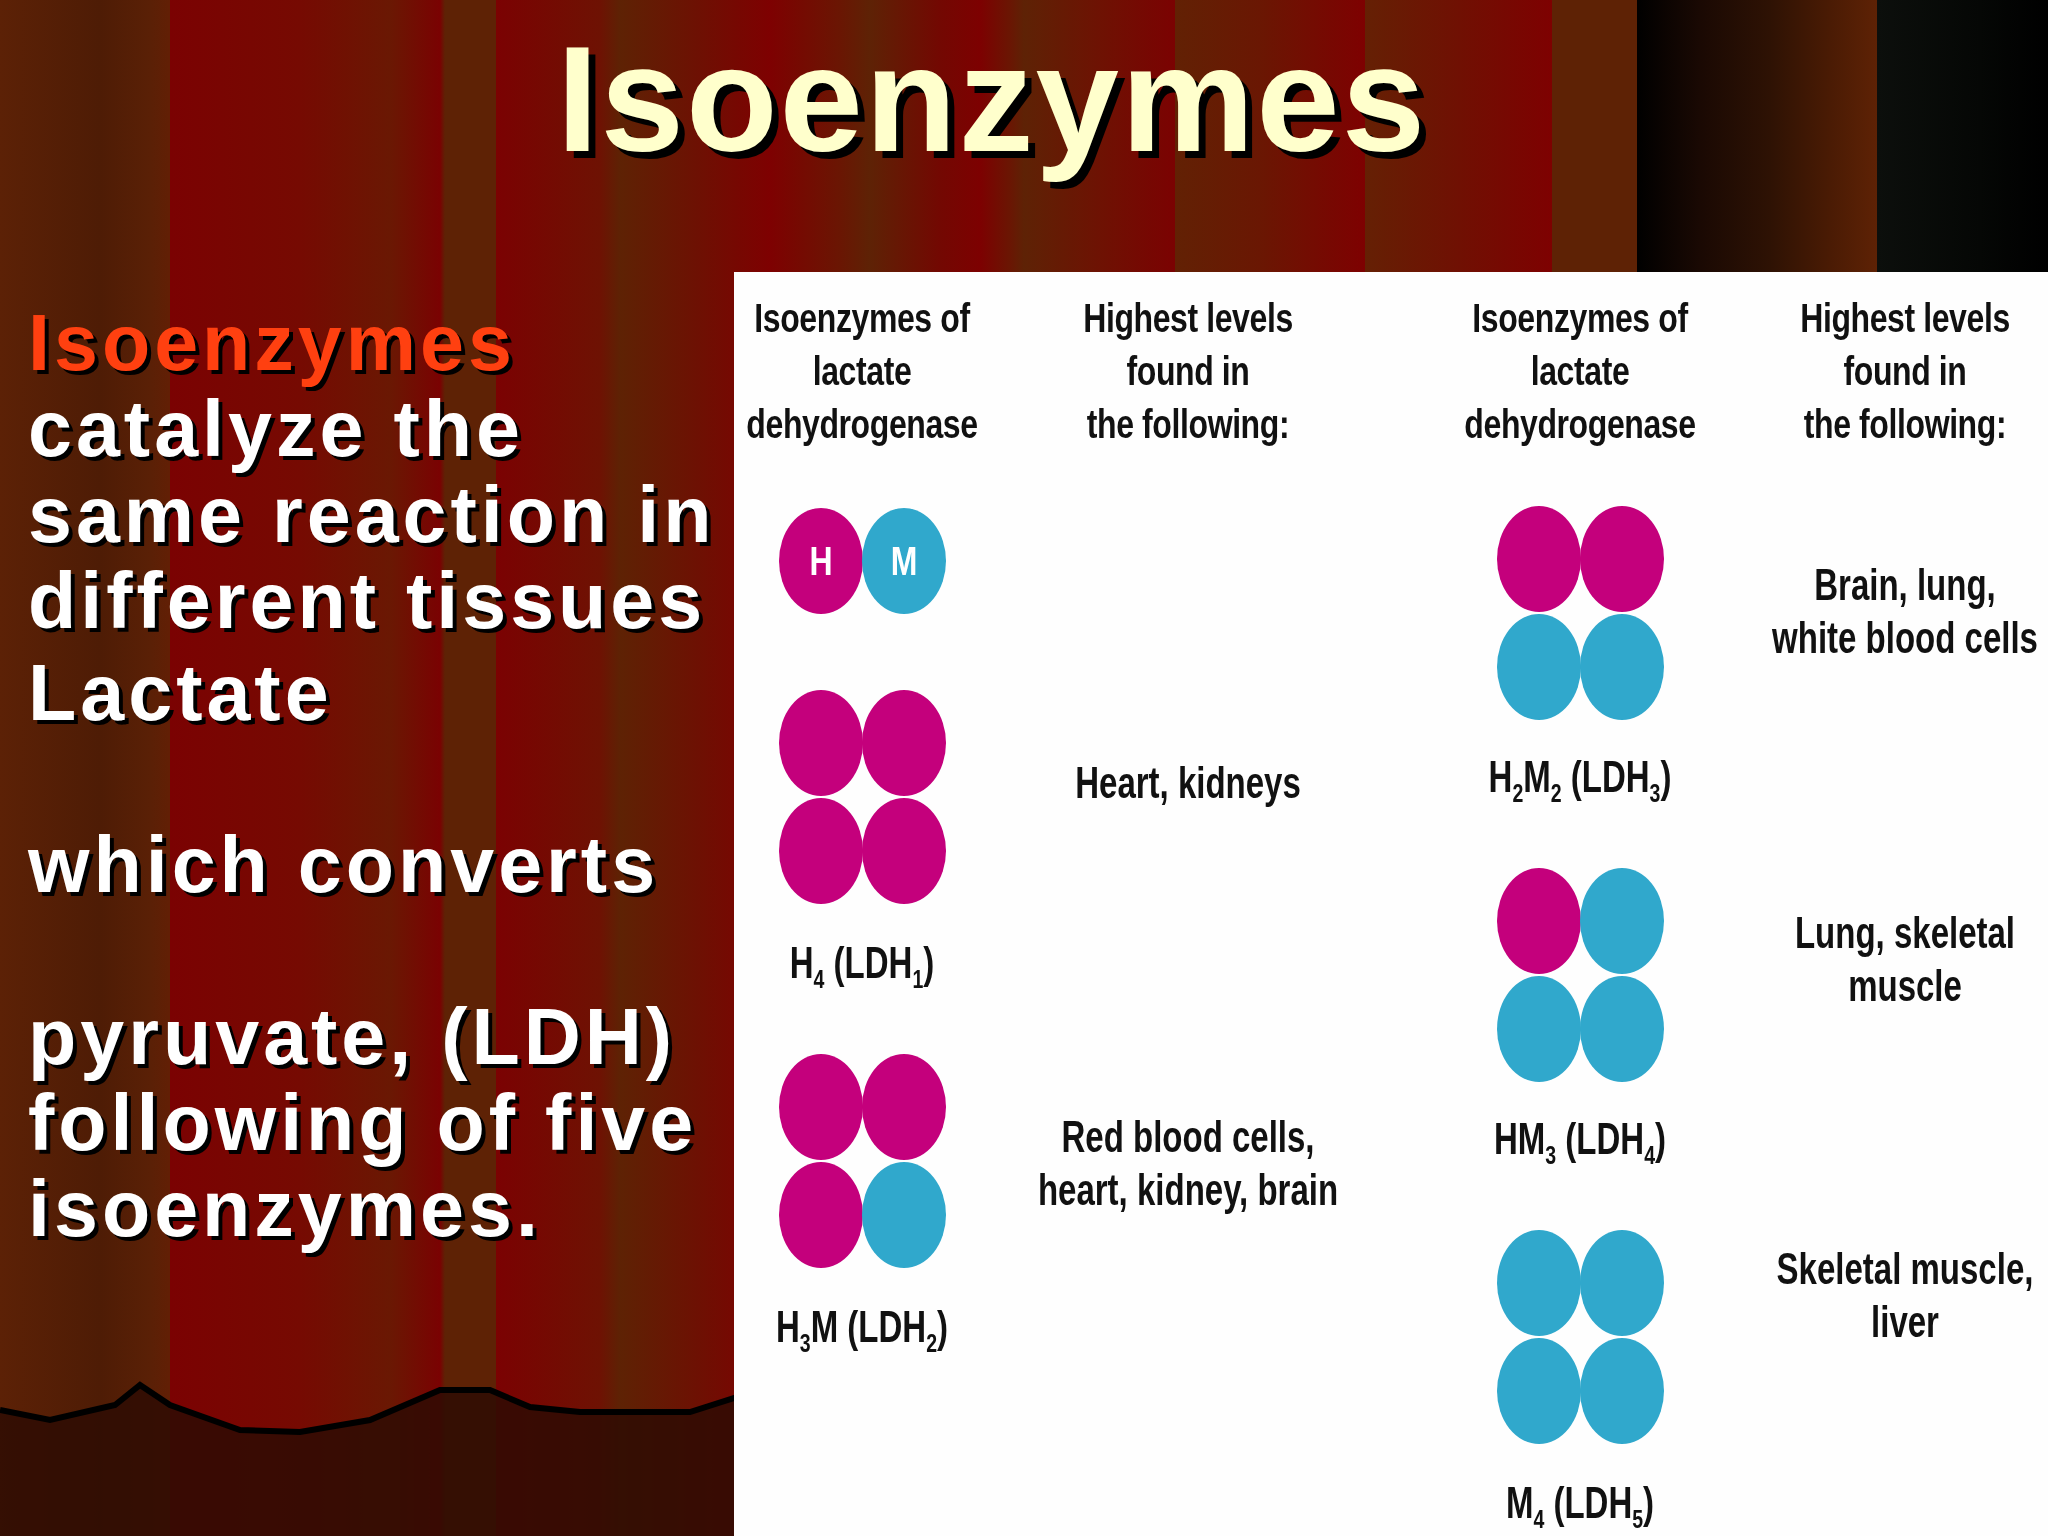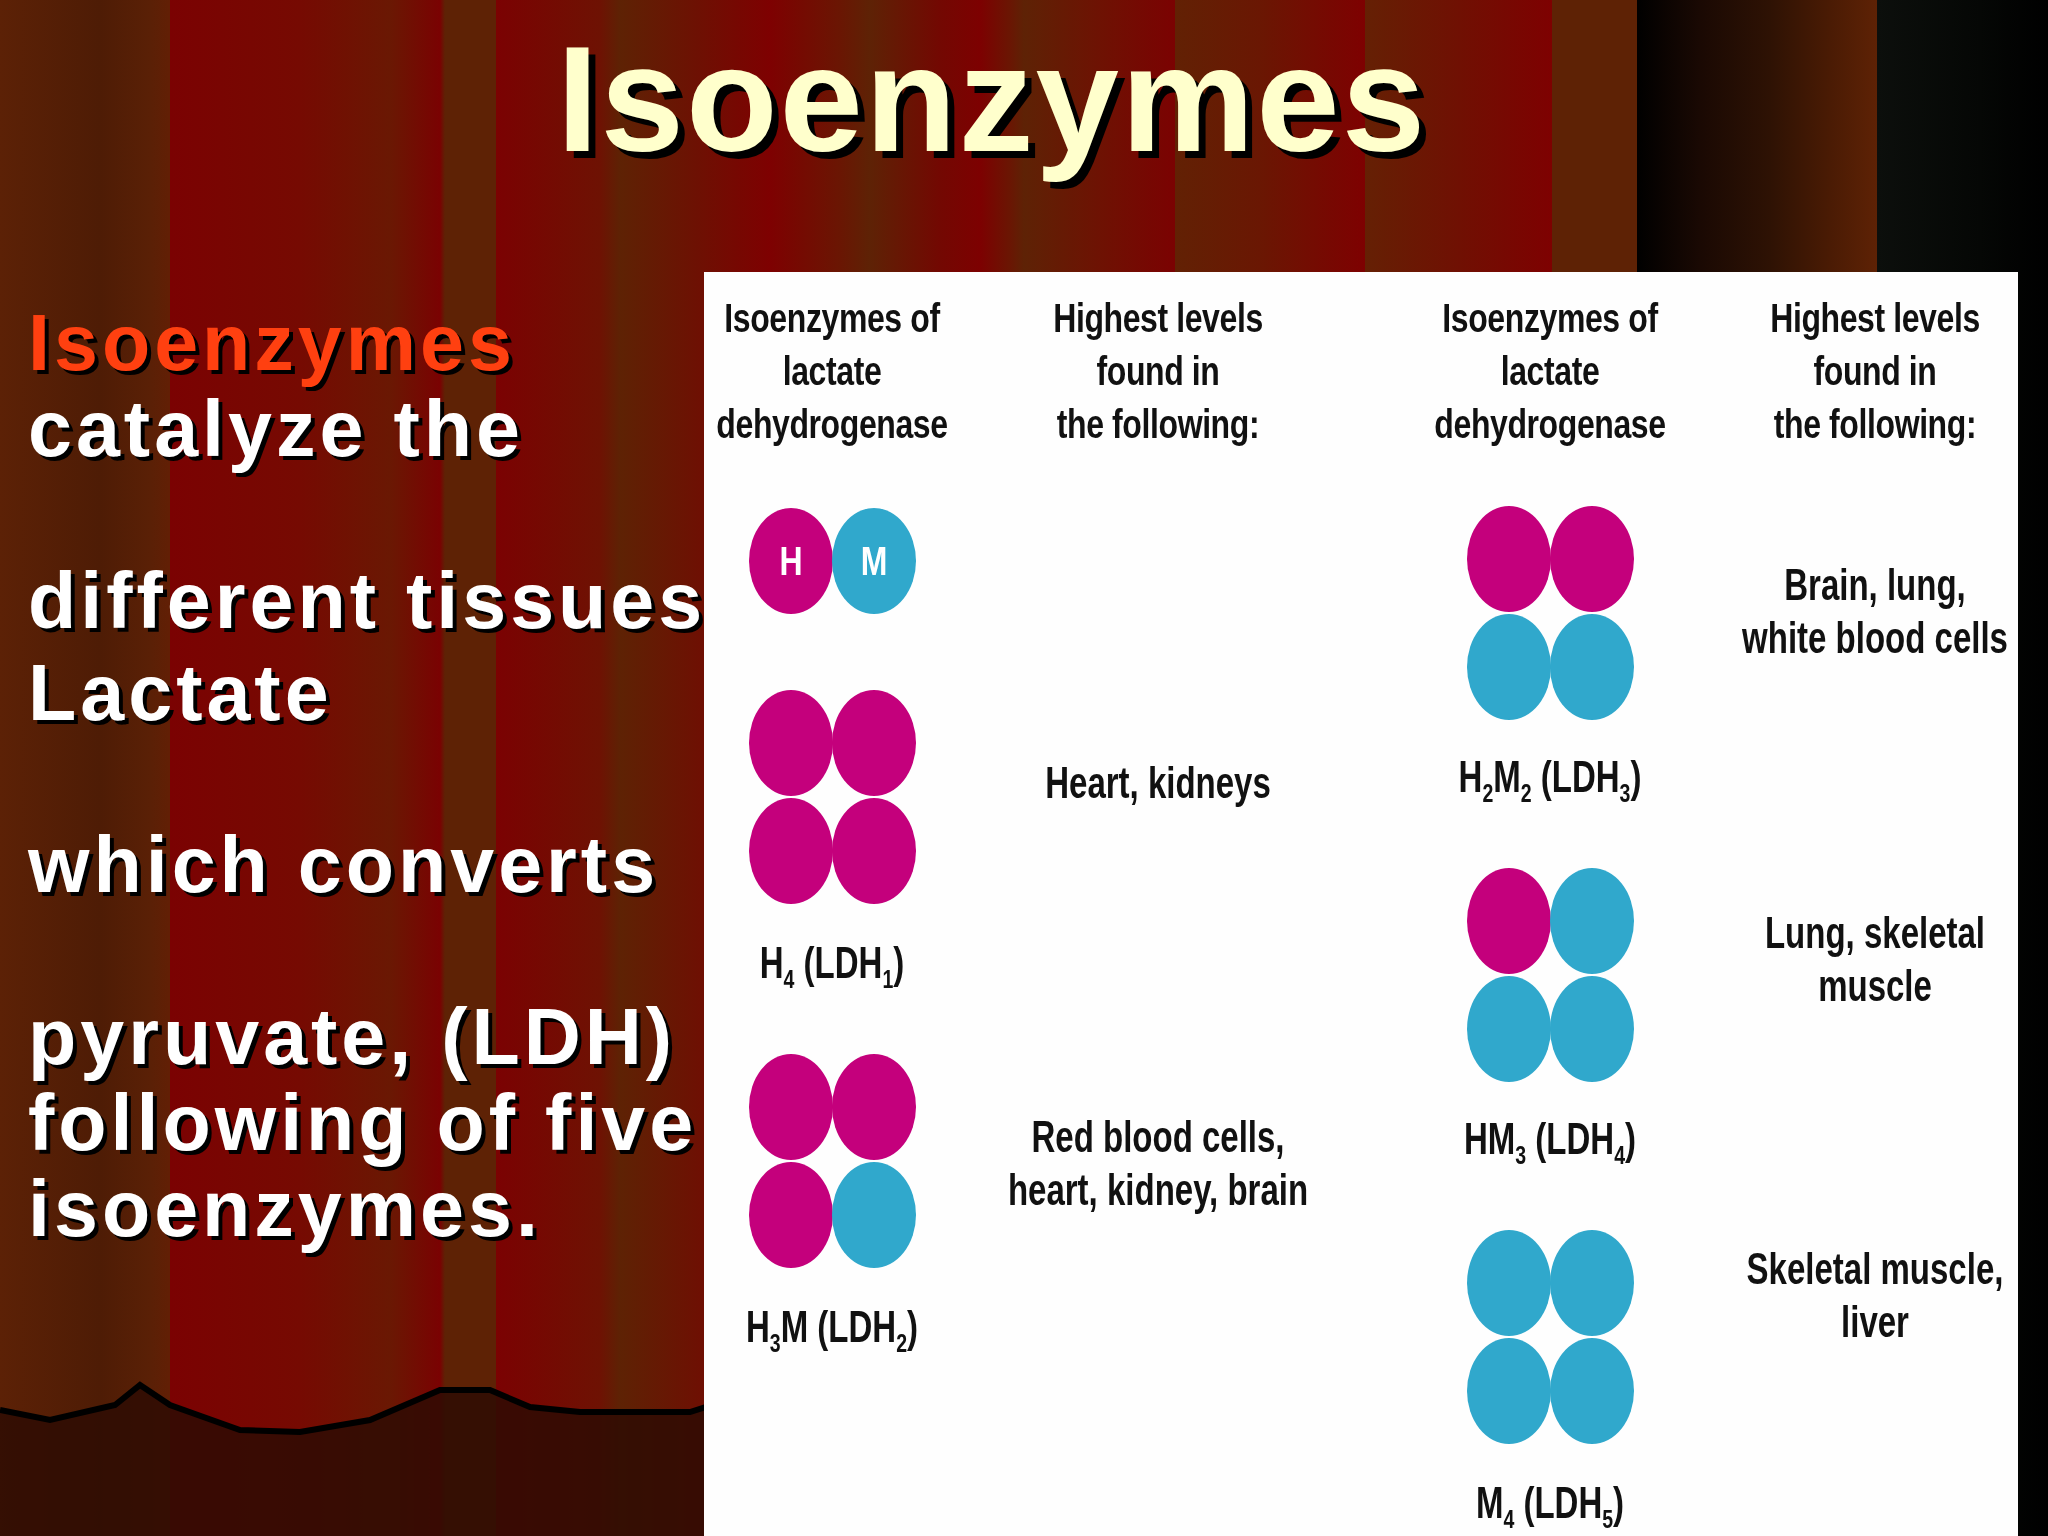--- a/index.html
+++ b/index.html
@@ -26,21 +26,21 @@
     text-shadow: 7px 7px 0 #000; line-height:170px; }
   .title span { display:inline-block; margin-left:-64px; }
 
   .left-text { position:absolute; left:28px; top:300px; width:710px;
     font-size:79px; font-weight:bold; color:#ffffff; line-height:86px;
     letter-spacing:4px; text-shadow: 4px 4px 0 #000; }
   .left-text .hl { color:#ff4010; }
   .left-text p { margin:0; }
   .left-text p + p { margin-top:6px; }
 
-  .panel { position:absolute; left:704px; top:272px; width:1314px; height:1264px; background:#fefefe; }
+  .panel { position:absolute; left:734px; top:272px; width:1314px; height:1264px; background:#fefefe; }
   .hdr { position:absolute; top:20px; width:320px; text-align:center; color:#111;
     font-size:41px; line-height:53px; transform:scaleX(0.78); transform-origin:center top;
     font-weight:bold; letter-spacing:-0.5px; }
   .hdr div { white-space:nowrap; }
 
   .mol { position:absolute; width:168px; }
   .sub { position:absolute; width:84px; height:106px; border-radius:50%; }
   .H { background:#c4007c; }
   .M { background:#30a8cc; }
   .sub .letter { position:absolute; inset:0; display:flex; align-items:center; justify-content:center;
@@ -62,21 +62,21 @@
   <path d="M0,30 L50,40 L115,25 L140,5 L170,25 L240,50 L300,52 L370,40 L440,10 L490,10 L530,27 L580,32 L690,32 L740,16 L740,156 L0,156 Z" fill="#2e0c04" opacity="0.85"></path>
   <path d="M0,30 L50,40 L115,25 L140,5 L170,25 L240,50 L300,52 L370,40 L440,10 L490,10 L530,27 L580,32 L690,32 L740,16" fill="none" stroke="#000" stroke-width="6"></path>
 </svg>
 
 <div class="title"><span>Isoenzymes</span></div>
 
 <div class="left-text">
   <p>
     <span class="hl">Isoenzymes</span><br>
     <span>catalyze the</span><br>
-    <br>
+    <span>same reaction in</span><br>
     <span>different tissues</span><br>
   </p>
   <p>
     <span>Lactate</span><br>
     <br>
     <span>which converts</span><br>
     <br>
     <span>pyruvate, (LDH)</span><br>
     <span>following of five</span><br>
     <span>isoenzymes.</span>

